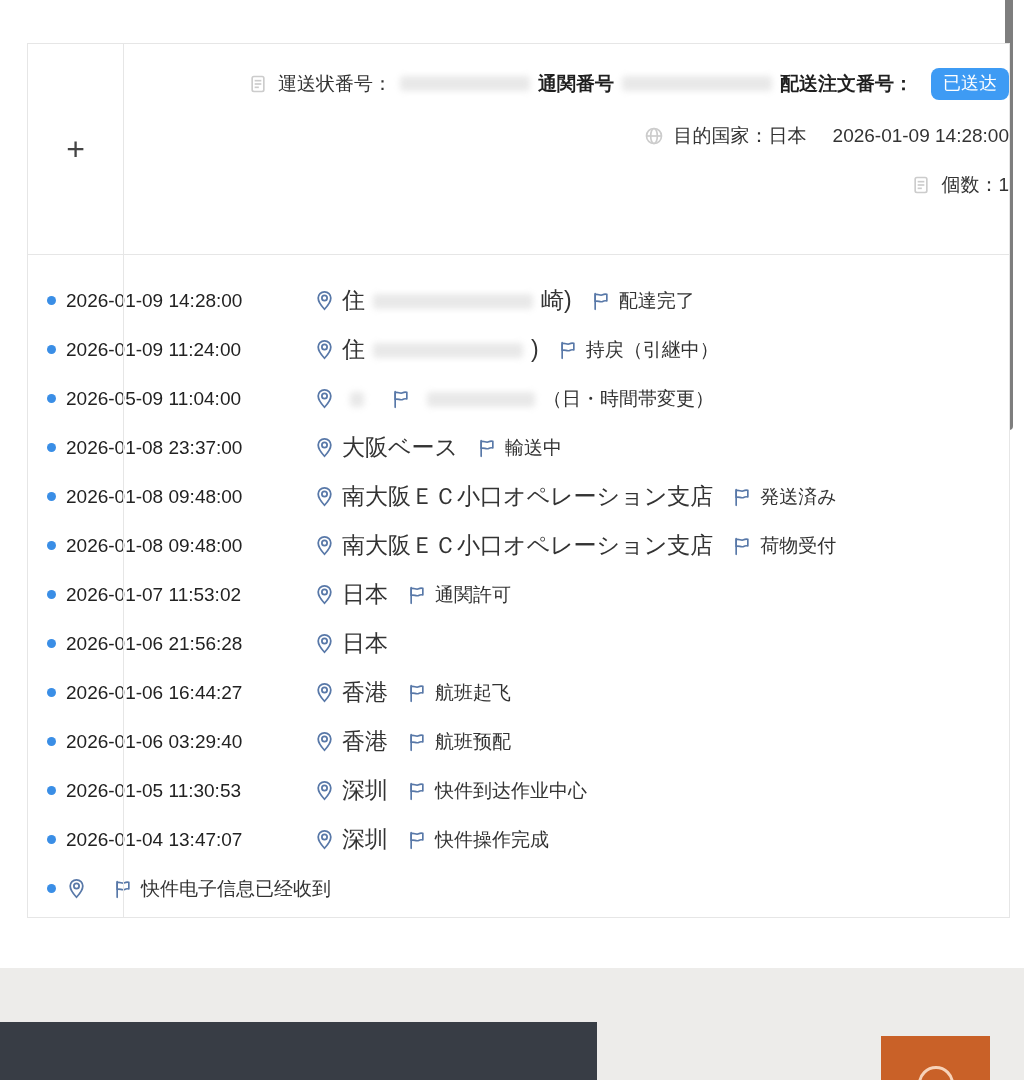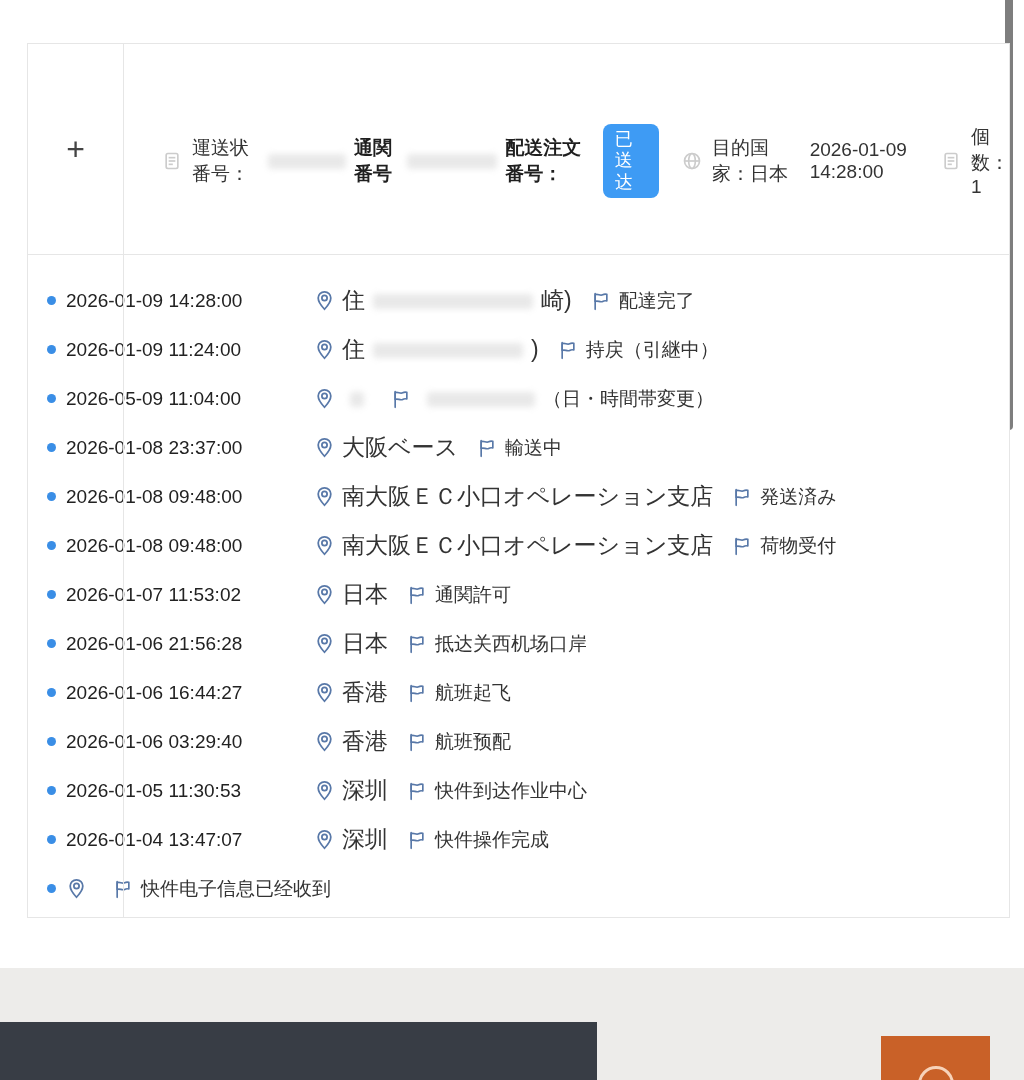--- a/index.html
+++ b/index.html
@@ -23,21 +23,21 @@
   .card-top{display:flex;height:210px;border-bottom:1px solid #e6e6e6;flex:none;}
   .expand-col{
     width:95px;flex:none;border-right:1px solid #e6e6e6;
     display:flex;align-items:center;justify-content:center;
   }
   .expand-btn{
     font-size:32px;font-weight:300;color:#444;line-height:1;
     background:none;border:none;cursor:pointer;padding:0;
     font-family:"Liberation Sans","DejaVu Sans",sans-serif;
   }
-  .head-col{flex:1;padding:24px 0 0 38px;display:flex;flex-direction:row;gap:23px;}
+  .head-col{flex:1;padding:24px 0 0 38px;display:flex;flex-direction:column;gap:23px;align-items:flex-end;}
   .head-row{display:flex;align-items:center;font-size:19px;color:#333;}
   .head-row .gicon{margin-right:10px;flex:none;display:inline-flex;}
   .bold{font-weight:bold;color:#1f1f1f;}
   .badge{
     display:inline-block;padding:5px 12px;border-radius:8px;
     color:#fff;font-size:18px;line-height:1.2;margin-left:18px;
   }
   .blur-blob{
     display:inline-block;height:15px;background:#c4c4c4;opacity:.38;
     filter:blur(3px);border-radius:3px;vertical-align:middle;margin:0 8px;
@@ -287,29 +287,20 @@
     <span class="time">2026-01-06 21:56:28</span>
     <span class="locwrap">
       <span class="pin">
         <svg width="21" height="21" viewBox="0 0 24 24">
               <path d="M12 2C7.9 2 4.8 5.1 4.8 9.2 4.8 14.4 12 22 12 22s7.2-7.6 7.2-12.8C19.2 5.1 16.1 2 12 2z" fill="none" stroke="#5878a8" stroke-width="2"></path>
               <circle cx="12" cy="9.2" r="3" fill="none" stroke="#5878a8" stroke-width="2"></circle>
             </svg>
       </span>
       <span class="loc">日本</span>
     </span>
-    <span class="statwrap">
-      <span class="flagic">
-        <svg width="20" height="20" viewBox="0 0 24 24">
-              <path d="M5 3v19" stroke="#5878a8" stroke-width="2" stroke-linecap="round"></path>
-              <path d="M5 4.5c3-1.6 6 1.6 9 0 1.7-.9 3-1 5-.5v8c-2-.5-3.3-.4-5 .5-3 1.6-6-1.6-9 0z" fill="none" stroke="#5878a8" stroke-width="2" stroke-linejoin="round"></path>
-            </svg>
-      </span>
-      <span class="stat">抵达关西机场口岸</span>
-    </span>
   </div>
 
   <div class="trow">
     <span class="dot" style="background: rgb(58, 142, 230);"></span>
     <span class="time">2026-01-06 16:44:27</span>
     <span class="locwrap">
       <span class="pin">
         <svg width="21" height="21" viewBox="0 0 24 24">
               <path d="M12 2C7.9 2 4.8 5.1 4.8 9.2 4.8 14.4 12 22 12 22s7.2-7.6 7.2-12.8C19.2 5.1 16.1 2 12 2z" fill="none" stroke="#5878a8" stroke-width="2"></path>
               <circle cx="12" cy="9.2" r="3" fill="none" stroke="#5878a8" stroke-width="2"></circle>

